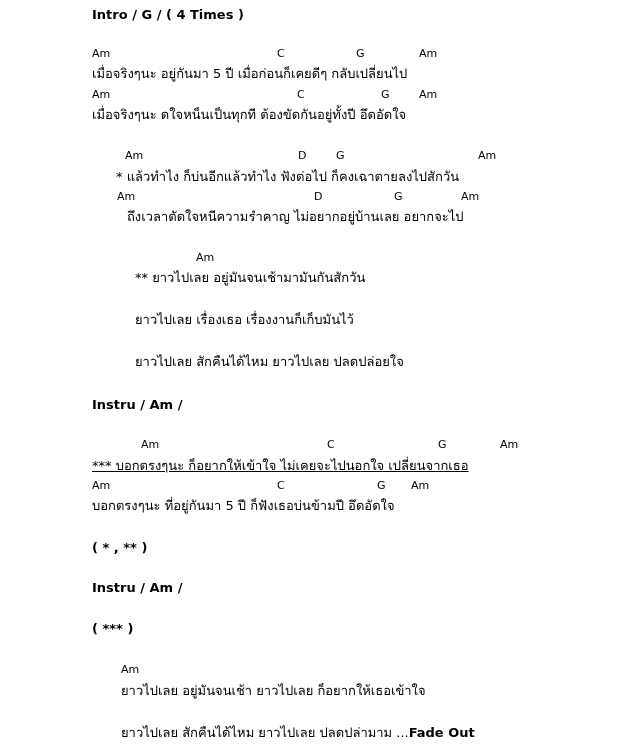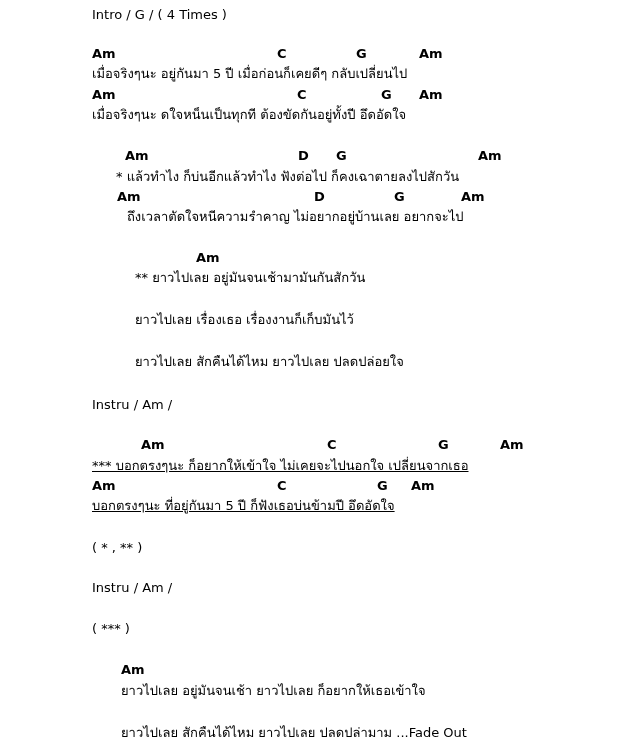--- a/index.html
+++ b/index.html
@@ -1,20 +1,20 @@
 <!DOCTYPE html>
 <html><head>
 <meta charset="utf-8">
 <style>
   html, body { margin: 0; padding: 0; background: #ffffff; }
   body { width: 620px; height: 750px; position: relative; overflow: hidden;
          font-family: "DejaVu Sans", sans-serif; color: #000; }
   .t { position: absolute; white-space: nowrap; font-size: 13px; line-height: 16px; }
-  .b { font-weight: normal; text-align: center; }
-  .ch { position: absolute; white-space: nowrap; font-size: 13px; line-height: 16px; font-weight: bold; }
+  .b { font-weight: bold; text-align: center; }
+  .ch { position: absolute; white-space: nowrap; font-size: 11px; line-height: 16px; font-weight: normal; }
 </style>
 </head>
 <body>
 
 <div class="t b" style="left:92px;top:7px;">Intro  / G / ( 4 Times )</div>
 
 <div>
   <div class="ch" style="left:92px;top:46px;">Am</div>
   <div class="ch" style="left:277px;top:46px;">C</div>
   <div class="ch" style="left:356px;top:46px;">G</div>
@@ -55,21 +55,21 @@
   <div class="ch" style="left:141px;top:437px;">Am</div>
   <div class="ch" style="left:327px;top:437px;">C</div>
   <div class="ch" style="left:438px;top:437px;">G</div>
   <div class="ch" style="left:500px;top:437px;">Am</div>
   <div class="t" style="left:92px;top:458px;text-decoration:underline;">*** บอกตรงๆนะ ก็อยากให้เข้าใจ ไม่เคยจะไปนอกใจ เปลี่ยนจากเธอ</div>
 
   <div class="ch" style="left:92px;top:478px;">Am</div>
   <div class="ch" style="left:277px;top:478px;">C</div>
   <div class="ch" style="left:377px;top:478px;">G</div>
   <div class="ch" style="left:411px;top:478px;">Am</div>
-  <div class="t" style="left:92px;top:498px;text-decoration:underline;">บอกตรงๆนะ ที่อยู่กันมา 5 ปี ก็ฟังเธอบ่นข้ามปี อึดอัดใจ</div>
+  <div class="t" style="left:92px;top:498px;">บอกตรงๆนะ ที่อยู่กันมา 5 ปี ก็ฟังเธอบ่นข้ามปี อึดอัดใจ</div>
 </div>
 
 <div class="t b" style="left:92px;top:540px;">( * , ** )</div>
 <div class="t b" style="left:92px;top:580px;">Instru  / Am /</div>
 <div class="t b" style="left:92px;top:621px;">( *** )</div>
 
 <div>
   <div class="ch" style="left:121px;top:662px;">Am</div>
   <div class="t" style="left:121px;top:683px;">ยาวไปเลย อยู่มันจนเช้า ยาวไปเลย ก็อยากให้เธอเข้าใจ</div>
   <div class="t" style="left:121px;top:725px;">

